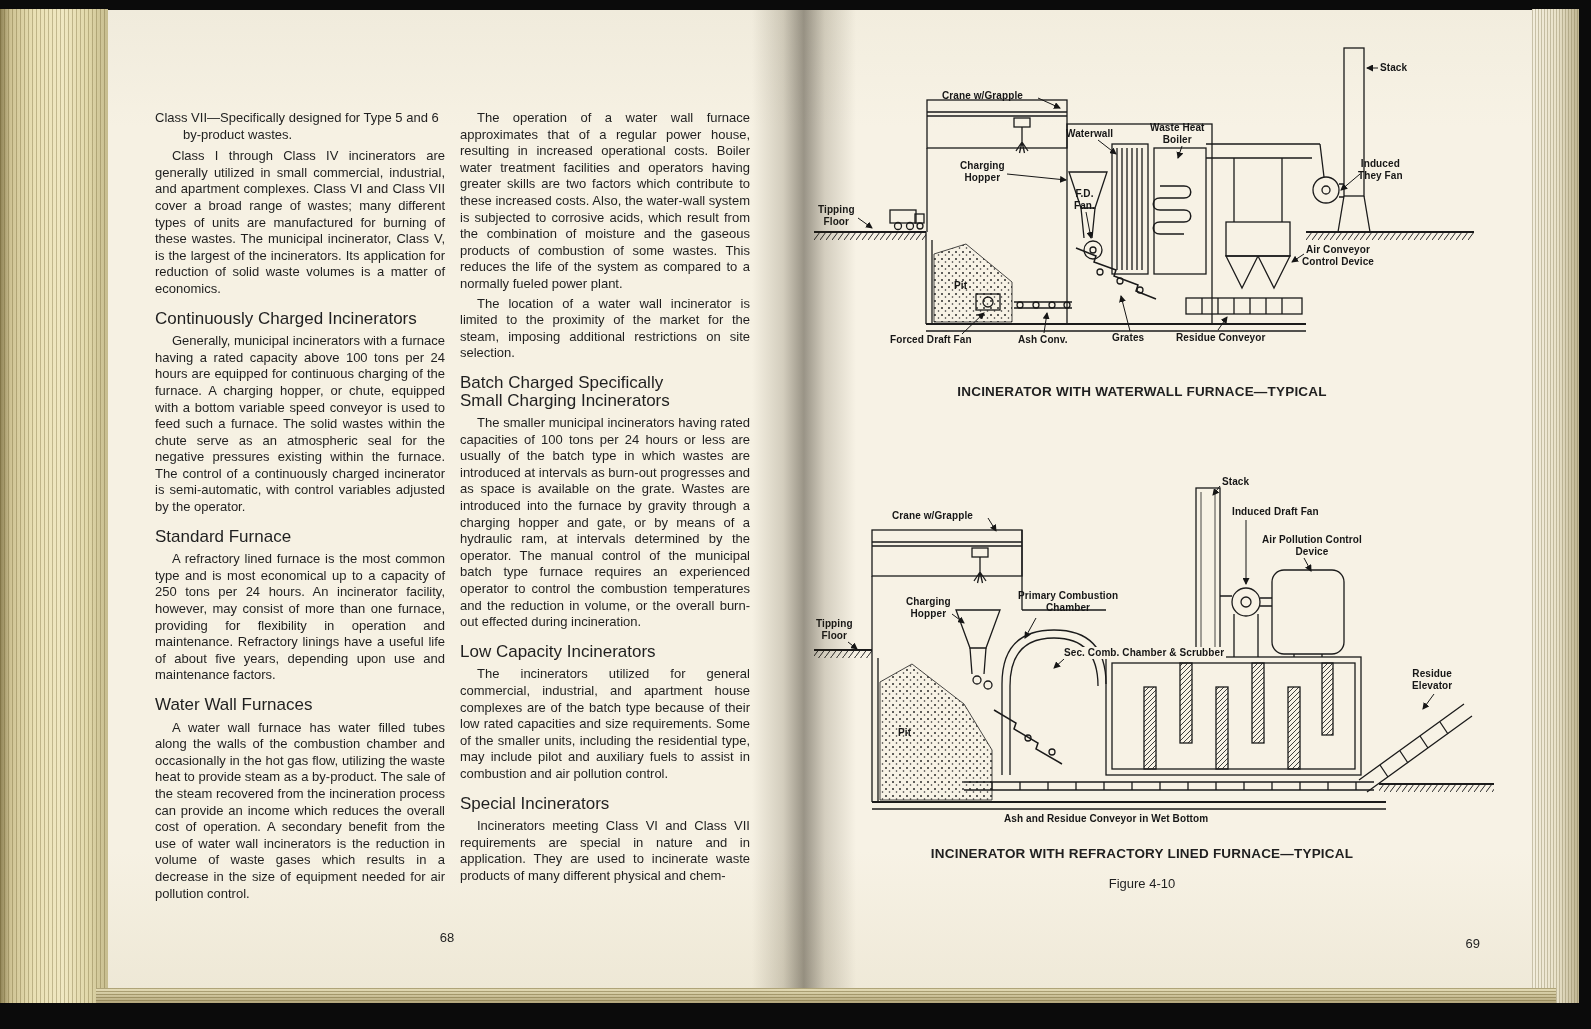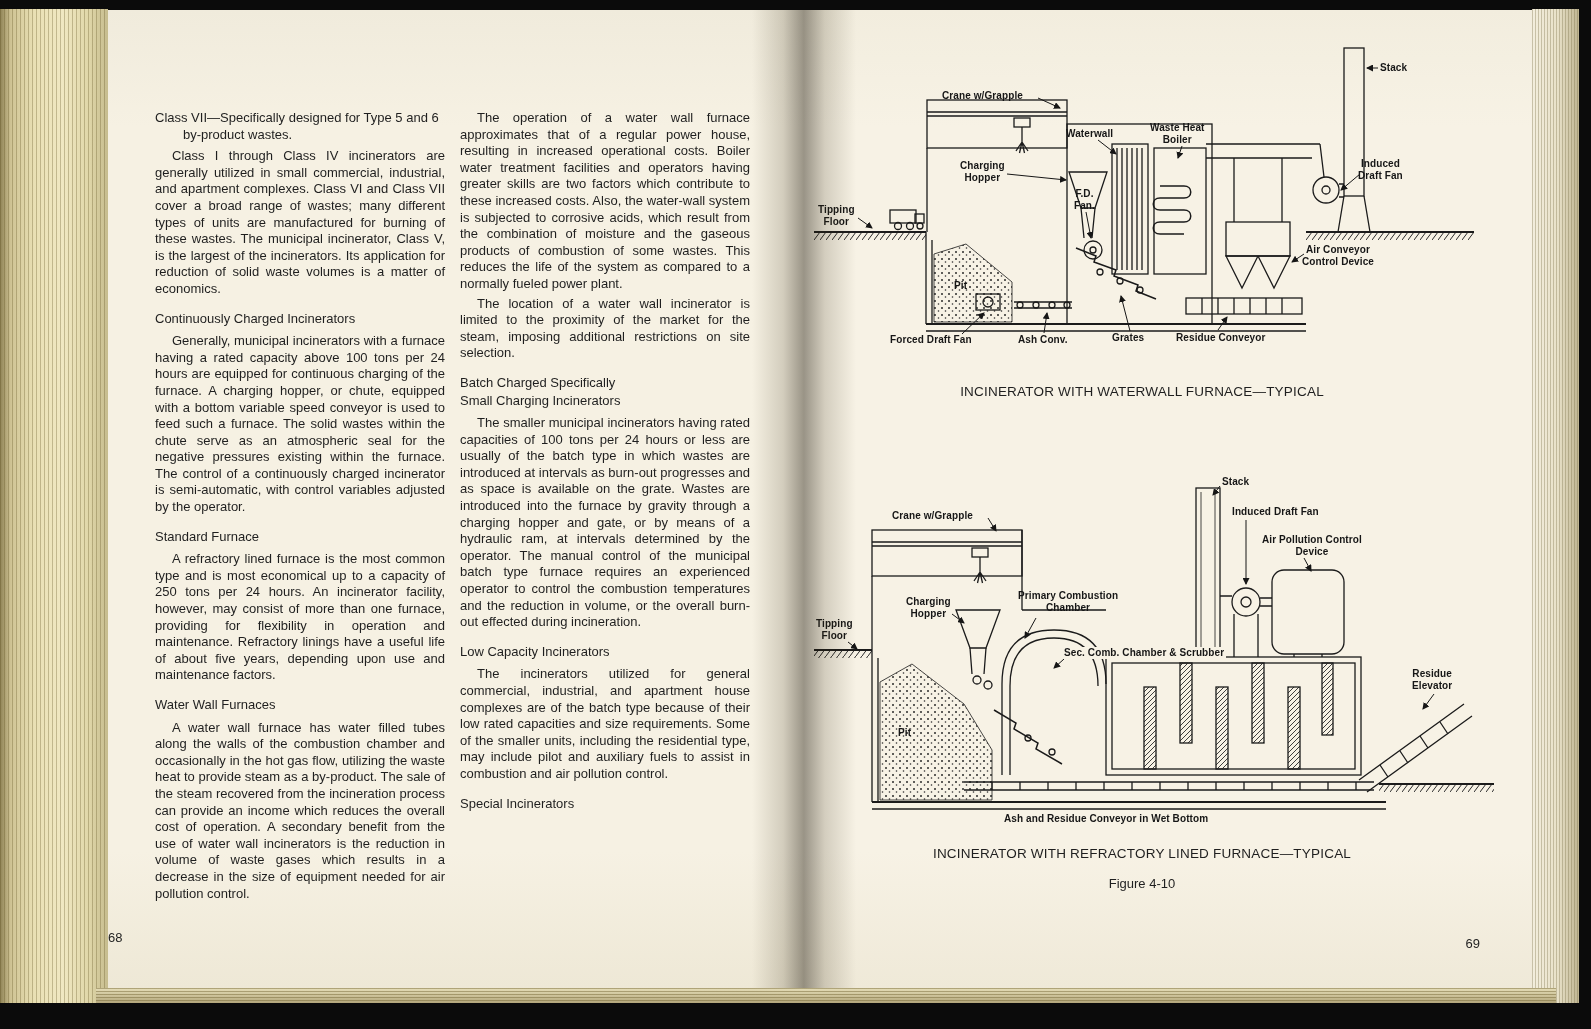--- a/index.html
+++ b/index.html
@@ -21,33 +21,33 @@
   .page{position:absolute;top:10px;height:978px;background:linear-gradient(180deg,#f0ebdc,#f6f1e3 12%,#f6f1e3 86%,#eee8d6)}
   .page.left{left:108px;width:754px}
   .page.right{left:804px;width:728px;background:linear-gradient(180deg,#f2edde,#f7f2e5 12%,#f7f2e5 86%,#efe9d8)}
   .spine{position:absolute;left:752px;top:10px;width:104px;height:978px;z-index:4;pointer-events:none;
     background:linear-gradient(90deg,rgba(50,40,15,0) 0%,rgba(50,40,15,.18) 30%,rgba(25,18,5,.42) 50%,rgba(50,40,15,.18) 70%,rgba(50,40,15,0) 100%)}
   .col{position:absolute;top:100px;width:290px;font-size:13px;line-height:16.6px}
   .col.c1{left:47px}
   .col.c2{left:352px}
   .para{text-align:justify;text-indent:17px;margin:0 0 3px}
   .hang{text-align:left;padding-left:28px;text-indent:-28px;margin:0 0 5px}
-  .bhead{font-size:13px;font-weight:400;margin:13px 0 6px}
+  .bhead{font-size:17px;font-weight:400;margin:13px 0 6px}
   .bhead.grp{margin-bottom:1px}
   .bhead.tight{margin-top:0}
   .pageno{position:absolute;font-size:13px}
-  .page.left .pageno{left:0;width:678px;top:920px;text-align:left}
+  .page.left .pageno{left:0;width:678px;top:920px;text-align:center}
   .page.right .pageno{left:0;width:676px;top:926px;text-align:right}
   .fig{position:absolute}
   .fig svg{position:absolute;left:0;top:0}
   .fig1{left:10px;top:30px;width:660px;height:330px}
   .fig2{left:10px;top:462px;width:680px;height:360px}
   .dlabel{position:absolute;font-weight:bold;font-size:10px;line-height:11.5px;white-space:pre-line;text-align:center;color:#161616;letter-spacing:.1px}
   .dlabel.bg{background:#f7f2e5;padding:0 2px}
-  .cap{position:absolute;left:0;width:676px;text-align:center;font-weight:normal;font-size:13.5px;letter-spacing:.2px}
+  .cap{position:absolute;left:0;width:676px;text-align:center;font-weight:bold;font-size:13.5px;letter-spacing:.2px}
   .cap.cap1{top:374px}
   .cap.cap2{top:836px}
   .figno{position:absolute;left:0;width:676px;top:866px;text-align:center;font-weight:normal;font-size:13px}
 </style>
 </head>
 <body>
 
 <div class="stage">
 
   <div class="left-stack"></div>
@@ -67,20 +67,21 @@
     </div>
     <div class="col c2">
       <p class="para">The operation of a water wall furnace approximates that of a regular power house, resulting in increased operational costs. Boiler water treatment facilities and operators having greater skills are two factors which contribute to these increased costs. Also, the water-wall system is subjected to corrosive acids, which result from the combination of moisture and the gaseous products of combustion of some wastes. This reduces the life of the system as compared to a normally fueled power plant.</p>
       <p class="para">The location of a water wall incinerator is limited to the proximity of the market for the steam, imposing additional restrictions on site selection.</p>
       <h4 class="bhead grp">Batch Charged Specifically</h4>
       <h4 class="bhead tight">Small Charging Incinerators</h4>
       <p class="para">The smaller municipal incinerators having rated capacities of 100 tons per 24 hours or less are usually of the batch type in which wastes are introduced at intervals as burn-out progresses and as space is available on the grate. Wastes are introduced into the furnace by gravity through a charging hopper and gate, or by means of a hydraulic ram, at intervals determined by the operator. The manual control of the municipal batch type furnace requires an experienced operator to control the combustion temperatures and the reduction in volume, or the overall burn-out effected during incineration.</p>
       <h4 class="bhead">Low Capacity Incinerators</h4>
       <p class="para">The incinerators utilized for general commercial, industrial, and apartment house complexes are of the batch type because of their low rated capacities and size requirements. Some of the smaller units, including the residential type, may include pilot and auxiliary fuels to assist in combustion and air pollution control.</p>
       <h4 class="bhead">Special Incinerators</h4>
+      <p class="para">Incinerators meeting Class VI and Class VII requirements are special in nature and in application. They are used to incinerate waste products of many different physical and chem-</p>
     </div>
     <div class="pageno">68</div>
   </div>
 
   <div class="page right">
 
     <div class="fig fig1">
       <svg width="660" height="330" viewBox="0 0 660 330">
         <defs>
           <marker id="ar1" markerWidth="7" markerHeight="7" refX="6" refY="3.5" orient="auto">
@@ -164,21 +165,21 @@
       <span class="dlabel" style="left:128px;top:50px">Crane w/Grapple</span>
       <span class="dlabel" style="left:566px;top:22px">Stack</span>
       <span class="dlabel" style="left:252px;top:88px">Waterwall</span>
       <span class="dlabel" style="left:336px;top:82px">Waste Heat
 Boiler</span>
       <span class="dlabel" style="left:146px;top:120px">Charging
 Hopper</span>
       <span class="dlabel" style="left:260px;top:148px">F.D.
 Fan.</span>
       <span class="dlabel" style="left:544px;top:118px">Induced
-Draft Fan</span>
+They Fan</span>
       <span class="dlabel" style="left:4px;top:164px">Tipping
 Floor</span>
       <span class="dlabel" style="left:488px;top:204px">Air Conveyor
 Control Device</span>
       <span class="dlabel" style="left:140px;top:240px">Pit</span>
       <span class="dlabel" style="left:76px;top:294px">Forced Draft Fan</span>
       <span class="dlabel" style="left:204px;top:294px">Ash Conv.</span>
       <span class="dlabel" style="left:298px;top:292px">Grates</span>
       <span class="dlabel" style="left:362px;top:292px">Residue Conveyor</span>
     </div>

